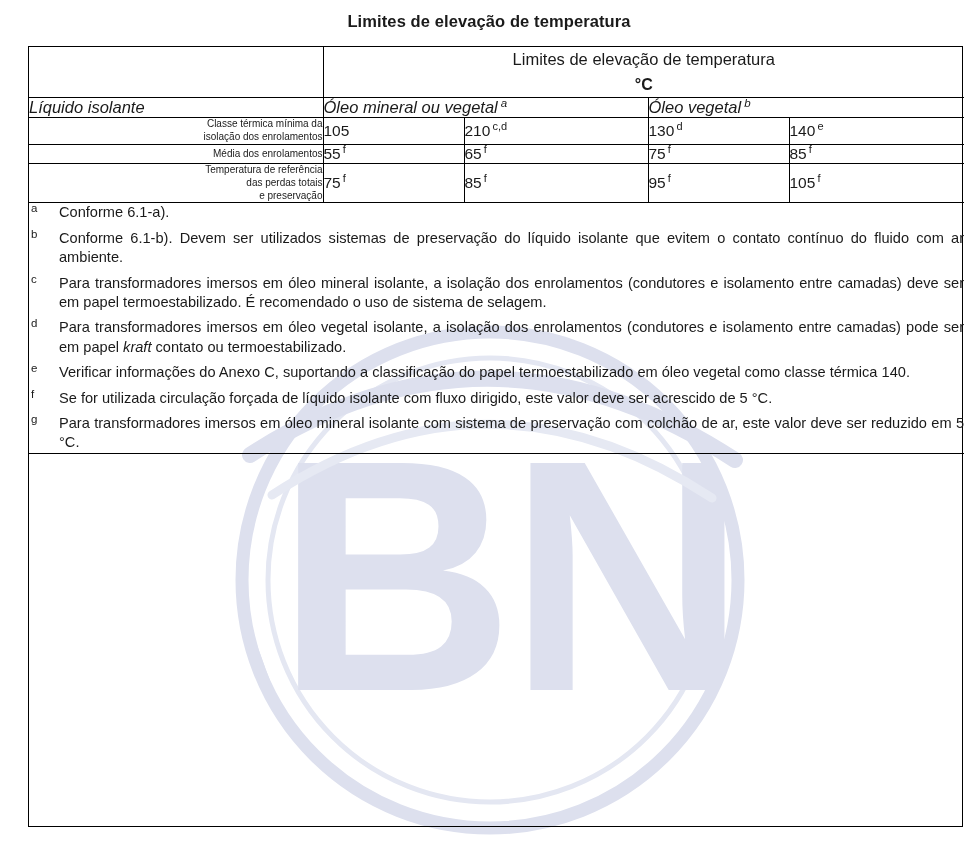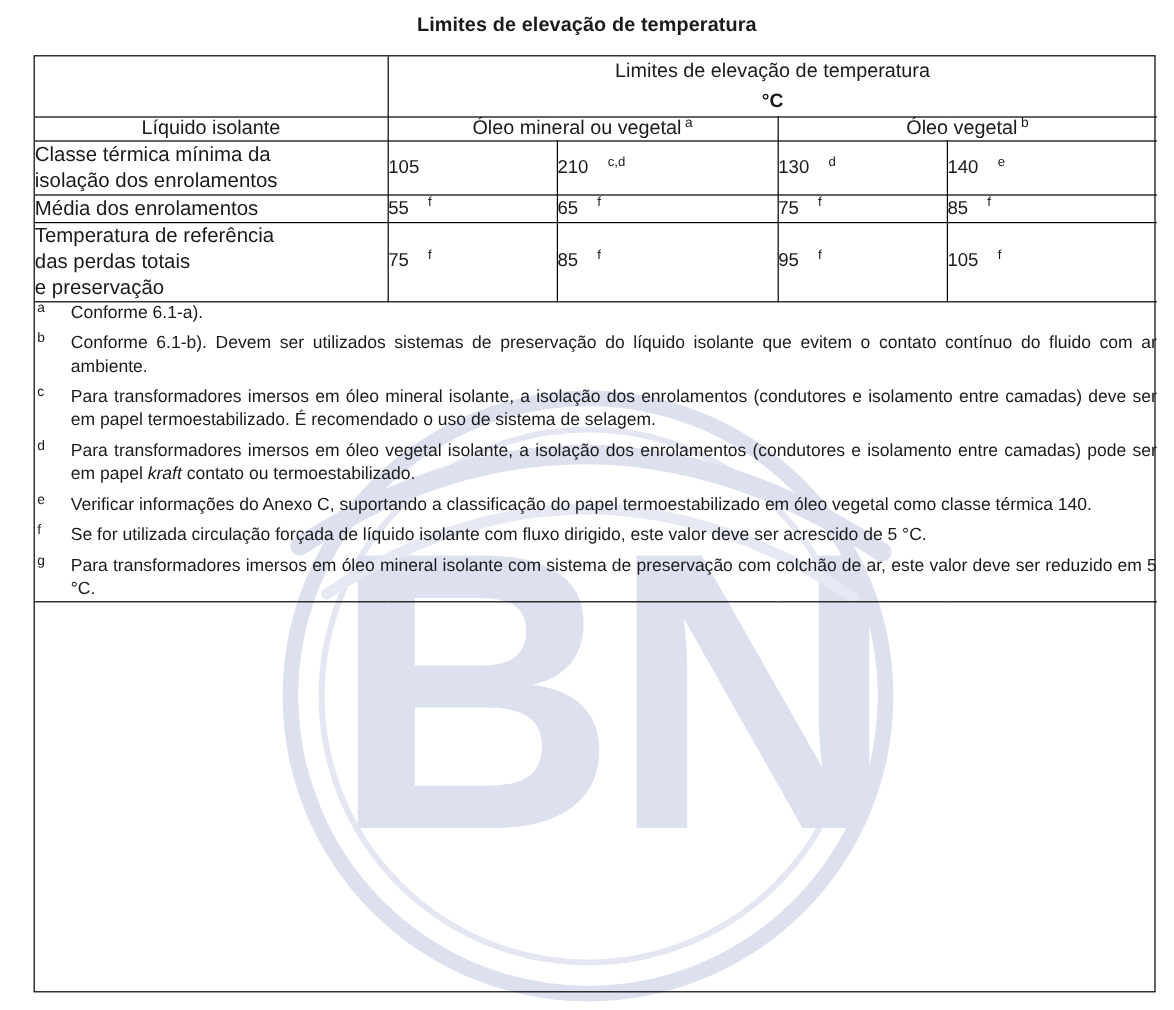--- a/index.html
+++ b/index.html
@@ -87,42 +87,42 @@
   .h-span {
     text-align: center;
     font-size: 16.5px;
     font-weight: bold;
     line-height: 1.55;
     padding: 12px 6px 14px 6px;
   }
   .h-span .deg { display: block; font-weight: bold; font-size: 16px; }
 
   .h-sub {
-    text-align: center;
     font-size: 16.5px;
     font-weight: bold;
     padding: 11px 6px 11px 6px;
+    font-style: italic;
   }
 
   .rowlabel {
-    text-align: left;
-    font-size: 17px;
+    text-align: right;
+    font-size: 10px;
     line-height: 1.28;
     padding: 9px 10px 9px 10px;
   }
   .val {
     text-align: left;
     font-size: 15.5px;
     padding: 9px 4px;
   }
   sup.fn {
     font-size: 11px;
     vertical-align: super;
     line-height: 0;
-    margin-left: 16px;
+    margin-left: 2px;
   }
   .h-sub sup.fn { font-size: 11.5px; font-weight: normal; margin-left: 3px; }
 
   
   td.notes-cell {
     padding: 8px 12px 8px 10px;
     vertical-align: top;
   }
   ul.notes {
     list-style: none;

